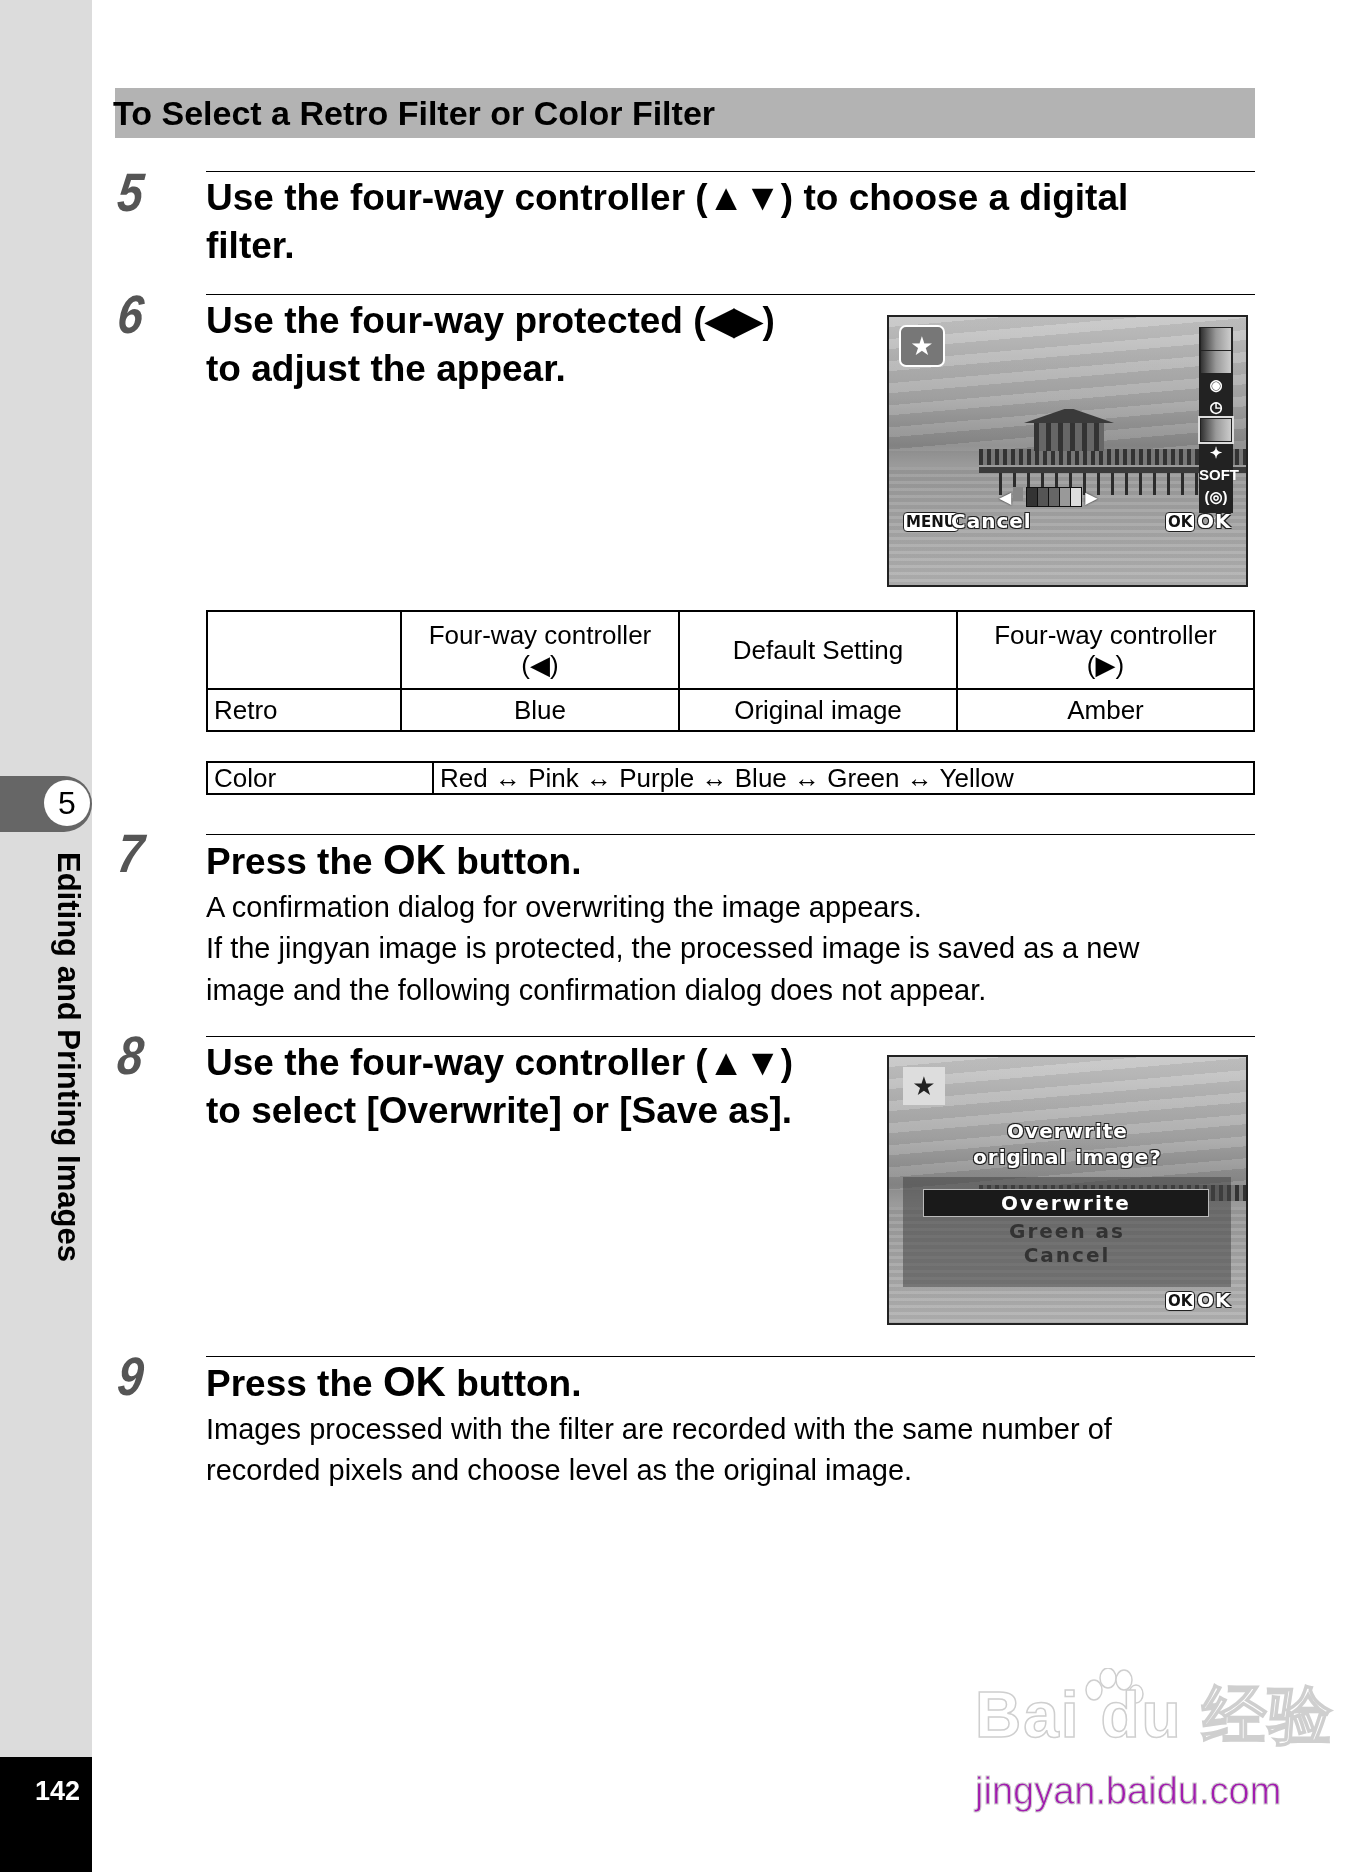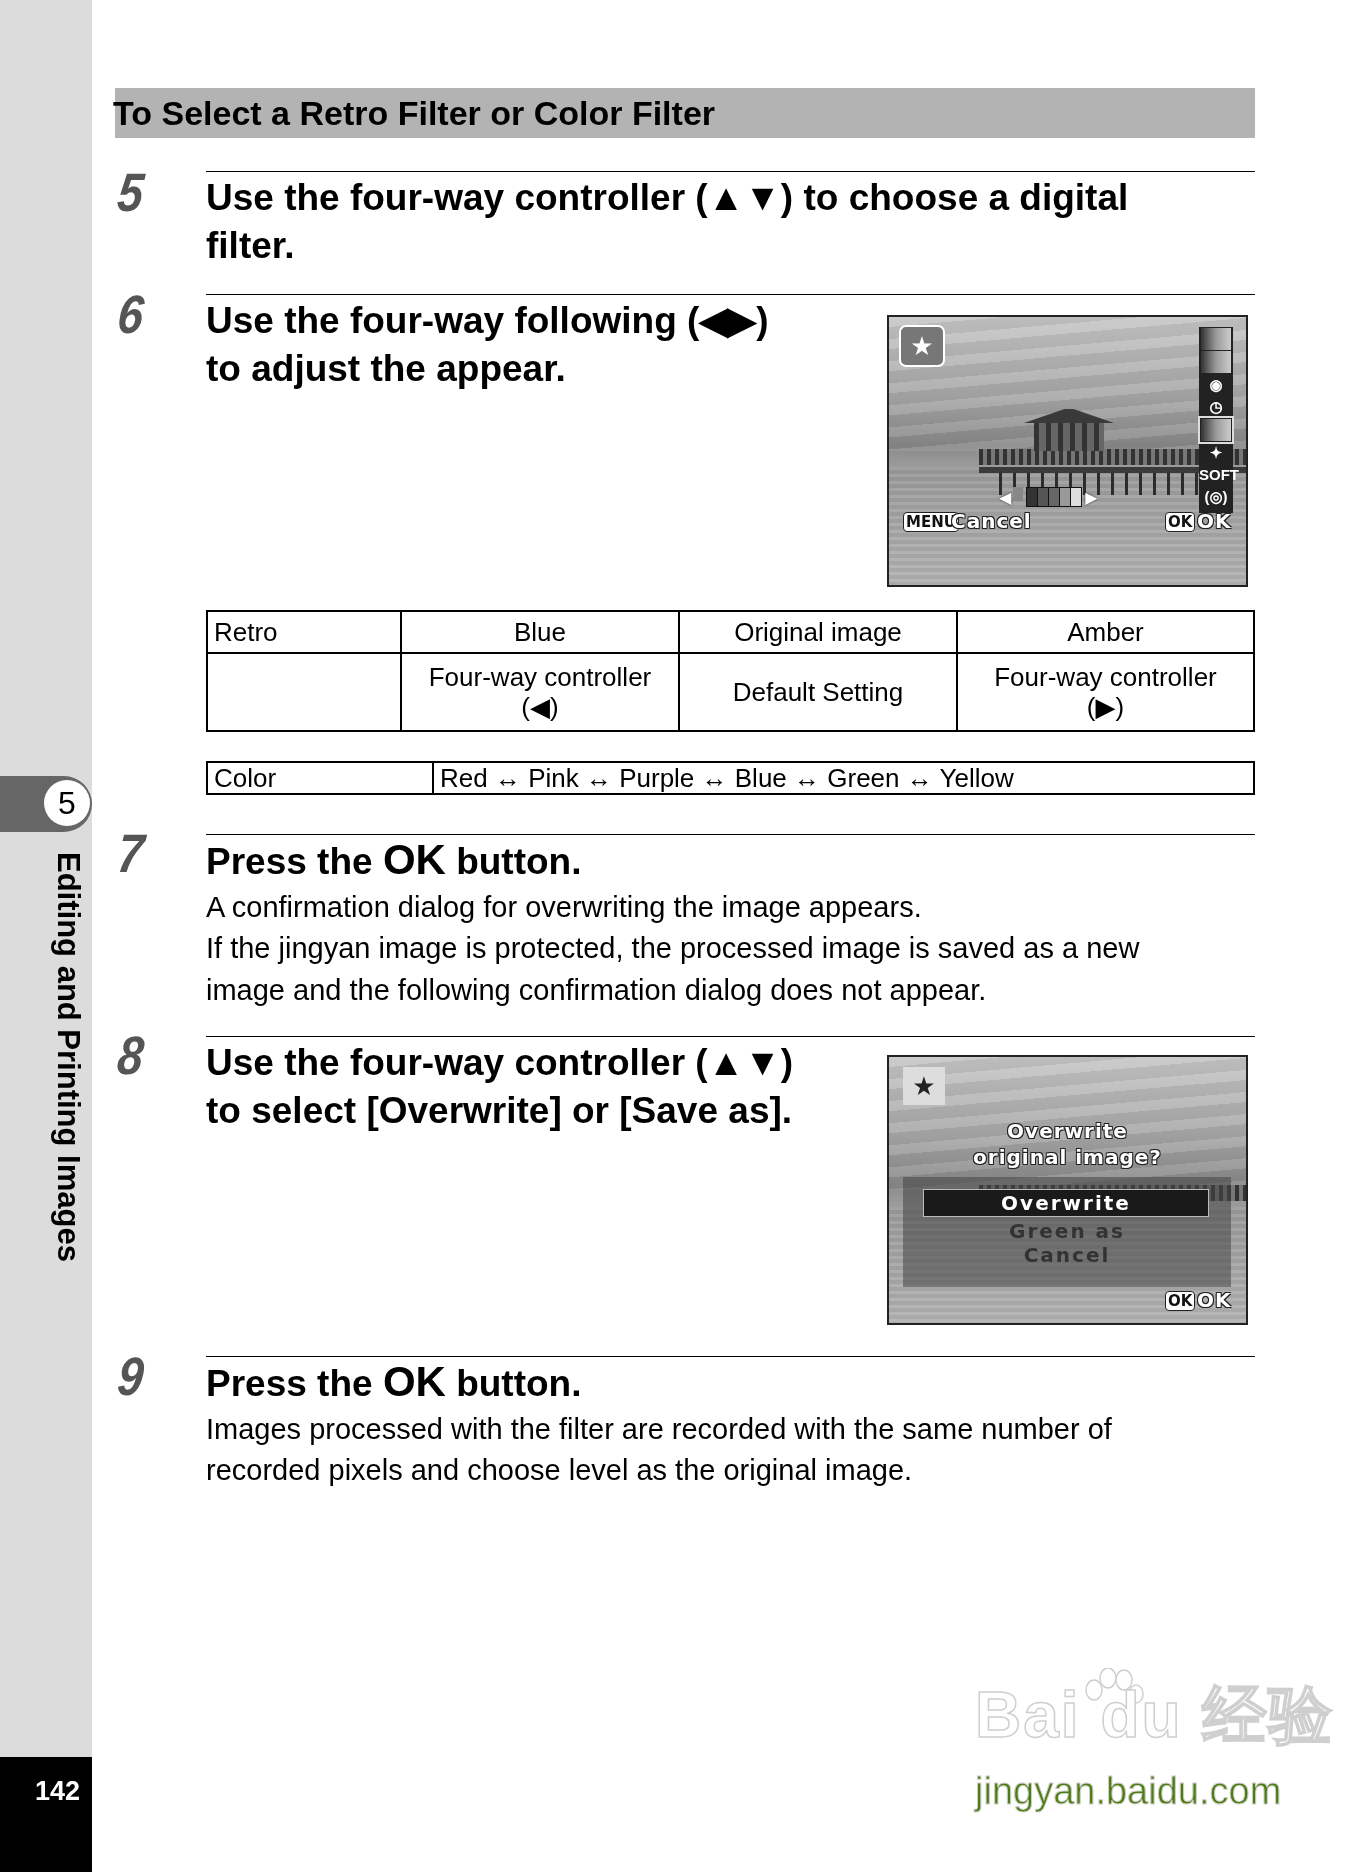--- a/index.html
+++ b/index.html
@@ -56,21 +56,21 @@
                font-family:"DejaVu Sans", sans-serif; color:#333; }
   .menu-item.sel { background:#1a1a1a; color:#fff; border:1.5px solid #bbb; box-sizing:border-box; }
 
   
   table.t { position:absolute; border-collapse:collapse; font-size:26px; }
   table.t td { border:2px solid #000; padding:0 6px; line-height:30px; }
   td.c { text-align:center; }
 
   
   #wm-logo { left:975px; top:1672px; font-size:64px; font-weight:bold; color:#fff; -webkit-text-stroke:1.5px #cfcfcf; letter-spacing:2px; }
-  #wm-url { left:975px; top:1770px; font-size:38px; color:#4d7c0f; -webkit-text-stroke:1px #cfcfcf; }
+  #wm-url { left:975px; top:1770px; font-size:38px; color:#a21caf; -webkit-text-stroke:1px #cfcfcf; }
   #wm-paw { left:1080px; top:1668px; width:64px; height:48px; }
 </style>
 </head>
 <body>
 
 <div id="sidebar" class="abs"></div>
 <div id="chapter-tab" class="abs"></div>
 <div id="chapter-num" class="abs">5</div>
 <div id="chapter-title" class="abs">Editing and Printing Images</div>
 <div id="page-box" class="abs"></div>
@@ -79,21 +79,21 @@
 <div id="section-band" class="abs"></div>
 <div id="section-title" class="abs">To Select a Retro Filter or Color Filter</div>
 
 <div class="rule" style="top:171px"></div>
 <div class="stepnum" style="top:162px">5</div>
 <div class="heading" style="top:174px">Use the four-way controller (▲▼) to choose a digital</div>
 <div class="heading" style="top:222px">filter.</div>
 
 <div class="rule" style="top:294px"></div>
 <div class="stepnum" style="top:284px">6</div>
-<div class="heading" style="top:297px">Use the four-way following (◀▶)</div>
+<div class="heading" style="top:297px">Use the four-way protected (◀▶)</div>
 <div class="heading" style="top:345px">to adjust the appear.</div>
 
 <div class="screen" style="left:887px;top:315px;width:357px;height:268px">
   <div class="scene-clouds"></div>
   <div class="water" style="top:150px"></div>
   <div class="pier" style="left:90px;top:150px;width:270px;height:6px"></div>
   <div class="pier" style="left:90px;top:132px;width:270px;height:16px;background:repeating-linear-gradient(90deg,#333 0 4px,#777 4px 8px)"></div>
   <div class="pier" style="left:110px;top:156px;width:220px;height:22px;background:repeating-linear-gradient(90deg,#2c2c2c 0 3px,transparent 3px 14px)"></div>
   <div class="pier" style="left:135px;top:92px;width:90px;height:14px;clip-path:polygon(0 100%,45% 0,55% 0,100% 100%)"></div>
   <div class="pier" style="left:145px;top:106px;width:70px;height:28px;background:repeating-linear-gradient(90deg,#333 0 5px,#666 5px 12px)"></div>
@@ -122,37 +122,37 @@
     <span style="font-size:16px;color:#fff;text-shadow:0 0 2px #000">▶</span>
   </div>
   <div class="osd-key" style="left:14px;top:195px">MENU</div>
   <div class="osd-text" style="left:62px;top:192px">Cancel</div>
   <div class="osd-key" style="left:276px;top:195px">OK</div>
   <div class="osd-text" style="left:308px;top:192px">OK</div>
 </div>
 
 <table class="t" style="left:206px;top:610px;width:1049px">
   <tbody>
-      <tr style="height:42px">
-    <td>Retro</td>
-    <td class="c">Blue</td>
-    <td class="c">Original image</td>
-    <td class="c">Amber</td>
-  </tr>
-  <tr style="height:78px">
+      <tr style="height:78px">
     <td style="width:180px"></td>
     <td class="c" style="width:264px">
       <div>Four-way controller</div>
       <div>(◀)</div>
     </td>
     <td class="c" style="width:264px">Default Setting</td>
     <td class="c">
       <div>Four-way controller</div>
       <div>(▶)</div>
     </td>
+  </tr>
+  <tr style="height:42px">
+    <td>Retro</td>
+    <td class="c">Blue</td>
+    <td class="c">Original image</td>
+    <td class="c">Amber</td>
   </tr>
 </tbody>
   </table>
 
 <table class="t" style="left:206px;top:761px;width:1049px">
   <tbody>
       <tr style="height:24px">
     <td style="width:212px">Color</td>
     <td>Red ↔ Pink ↔ Purple ↔ Blue ↔ Green ↔ Yellow</td>
   </tr>

